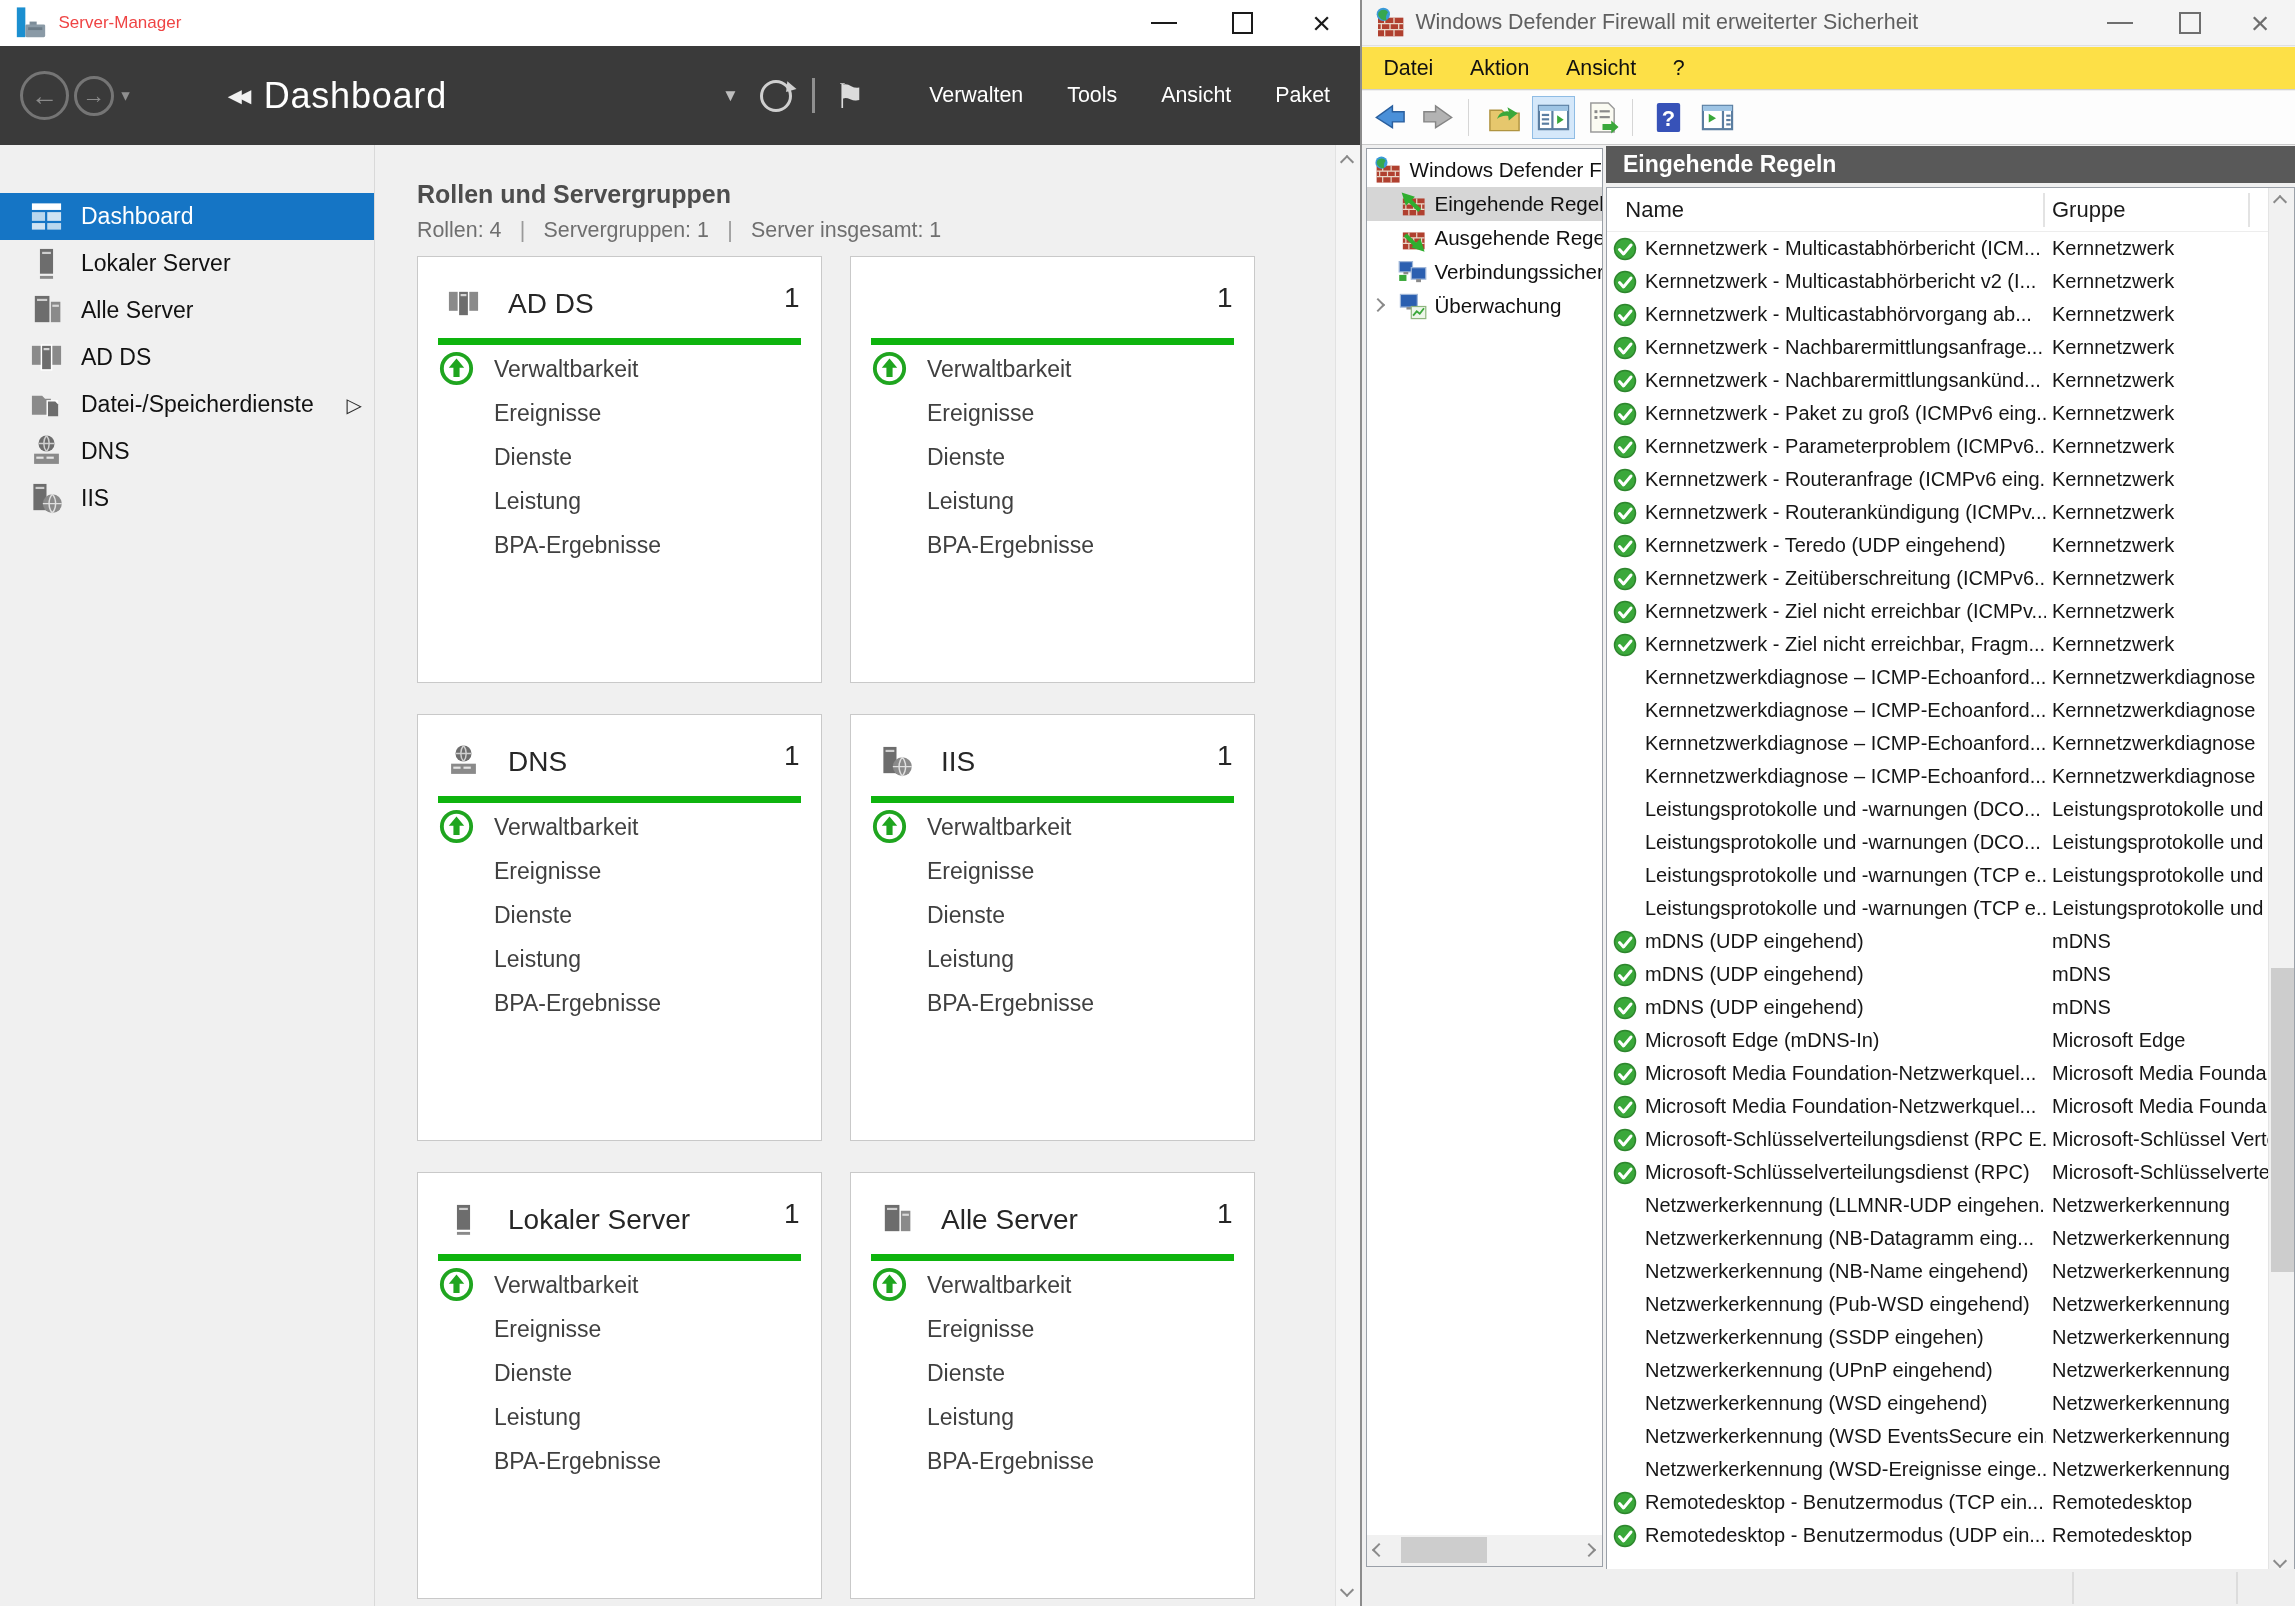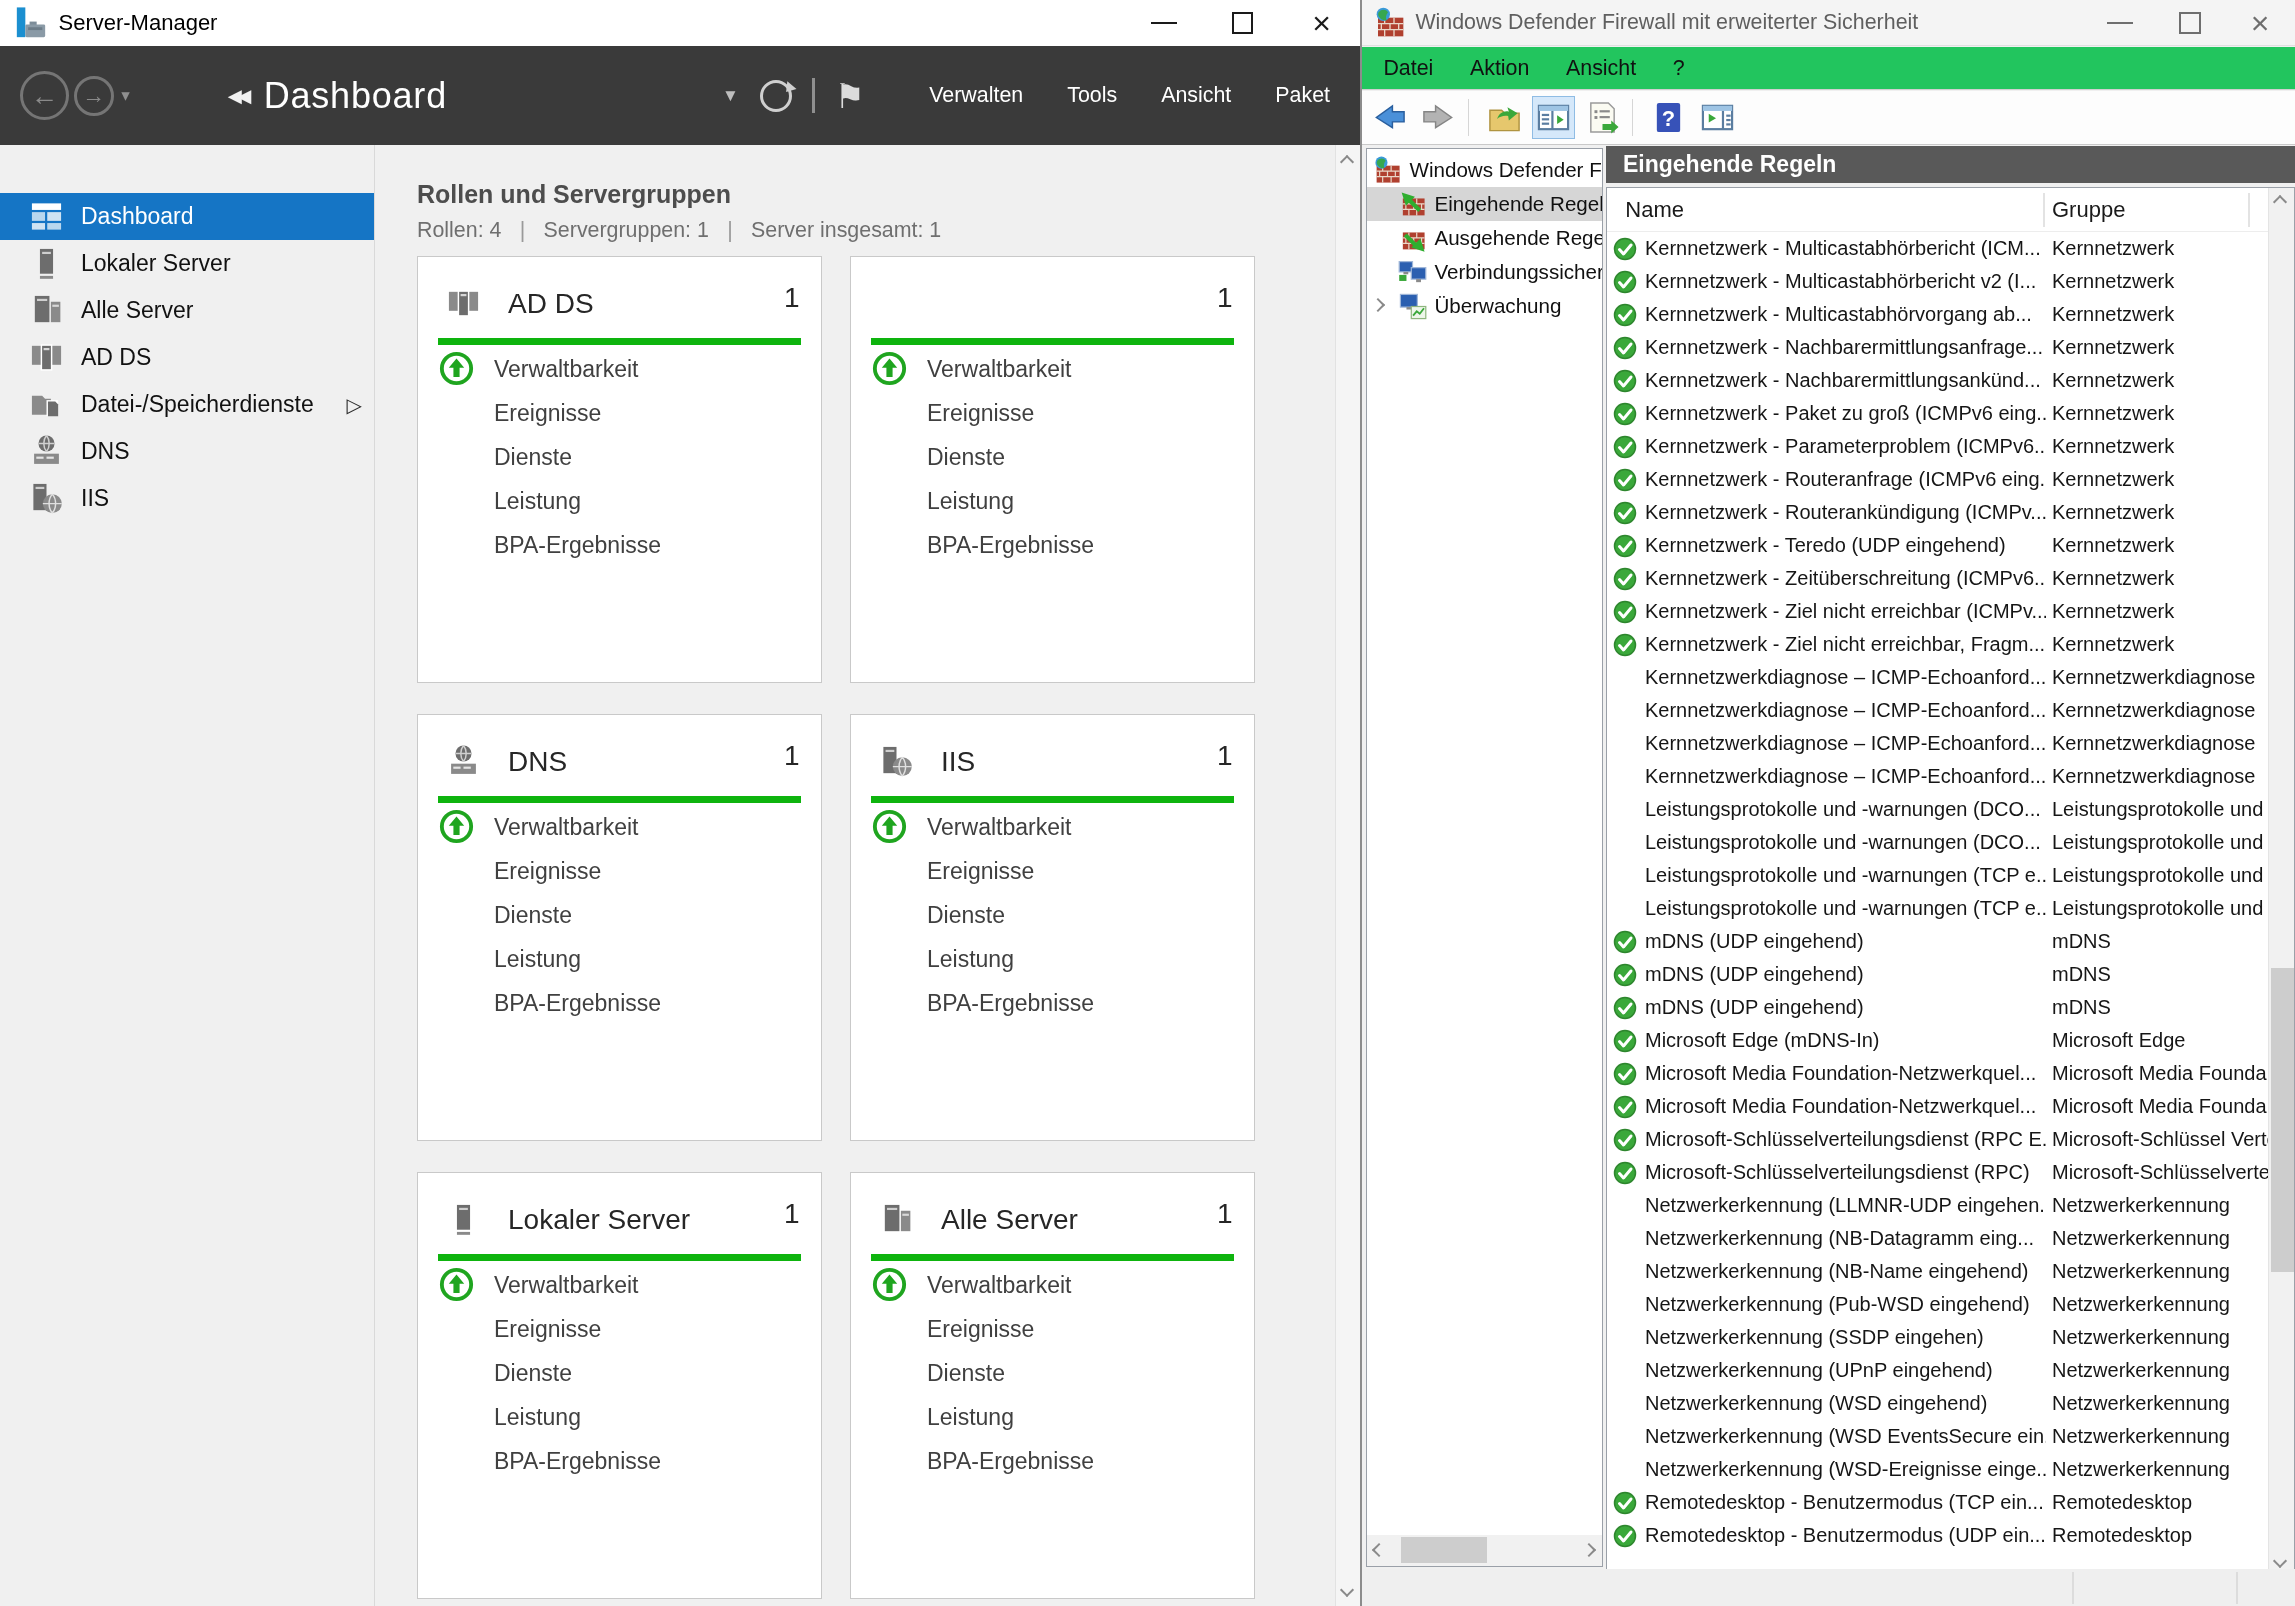--- a/index.html
+++ b/index.html
@@ -5,21 +5,21 @@
   * { box-sizing: border-box; margin: 0; padding: 0; }
   html,body { width:2295px; height:1607px; }
   body { font-family:"Liberation Sans", sans-serif; background:#e8e8e8; overflow:hidden; }
   #root { position:relative; width:2295px; height:1607px; overflow:hidden; }
   .ic { display:inline-flex; align-items:center; justify-content:center; }
   .ic svg { display:block; }
 
   
   #sm-window { position:absolute; left:0; top:0; width:1361px; height:1607px; background:#f0f0f0; }
   #sm-titlebar { position:absolute; left:0; top:0; width:100%; height:46px; background:#ffffff; display:flex; align-items:center; }
-  #sm-titlebar .title { font-size:22px; color:#000000; margin-left:10.7px; }
+  #sm-titlebar .title { font-size:17px; color:#ef4444; margin-left:10.7px; }
   #sm-title-icon { margin-left:13.8px; }
   .win-controls { position:absolute; right:0; top:0; height:46px; display:flex; align-items:center; }
   .wc-btn { width:79px; height:46px; display:flex; align-items:center; justify-content:center; color:#1a1a1a; }
   .wc-min { width:26px; height:2.3px; background:#1a1a1a; }
   .wc-max { width:21.4px; height:21.4px; border:2.3px solid #1a1a1a; }
   .wc-x { font-size:32px; line-height:1; color:#1a1a1a; }
 
   #sm-navbar { position:absolute; left:0; top:46px; width:100%; height:99px; background:#3a3a3a; display:flex; align-items:center; }
   .nav-circle { border-radius:50%; border:3.1px solid #757575; display:flex; align-items:center; justify-content:center; color:#8a8a8a; }
   #nav-back { width:49px; height:49px; margin-left:20px; font-size:27.5px; }
@@ -73,21 +73,21 @@
   
   #fw-window { position:absolute; left:1362px; top:0; width:933px; height:1607px; background:#f0f0f0; }
   #fw-titlebar { position:absolute; left:0; top:0; width:100%; height:46px; background:#f4f4f4; border-bottom:0.8px solid #e0e0e0; display:flex; align-items:center; }
   #fw-titlebar .title { font-size:21.4px; color:#5f5f5f; margin-left:9.2px; }
   #fw-title-icon { margin-left:12.2px; }
   #fw-window .wc-min { background:#6e6e6e; }
   #fw-window .wc-max { border-color:#6e6e6e; }
   #fw-window .wc-x { color:#6e6e6e; }
   #fw-window .wc-btn { width:70px; }
 
-  #fw-menubar { position:absolute; left:0; top:47px; width:100%; height:43px; background:#22c55e; display:flex; align-items:center; border-bottom:1.5px solid #d0d0d0; }
+  #fw-menubar { position:absolute; left:0; top:47px; width:100%; height:43px; background:#fde047; display:flex; align-items:center; border-bottom:1.5px solid #d0d0d0; }
   #fw-menubar .menu-item { font-size:21.4px; color:#111; padding:0 18.3px; }
   #fw-menubar .menu-item:first-child { padding-left:21.4px; }
 
   #fw-toolbar { position:absolute; left:0; top:91px; width:100%; height:54px; background:#fdfdfd; border-bottom:1.5px solid #c9c9c9; display:flex; align-items:center; }
   .tb-btn { width:43px; height:43px; display:flex; align-items:center; justify-content:center; margin-left:6.1px; }
   .tb-btn.active { background:#d5e8fa; border:1.5px solid #8fbce4; }
   .tb-sep { width:1.5px; height:37px; background:#d6d6d6; margin:0 7.6px; }
 
   #fw-body { position:absolute; left:0; top:146px; width:100%; bottom:0; background:#f0f0f0; }
 

